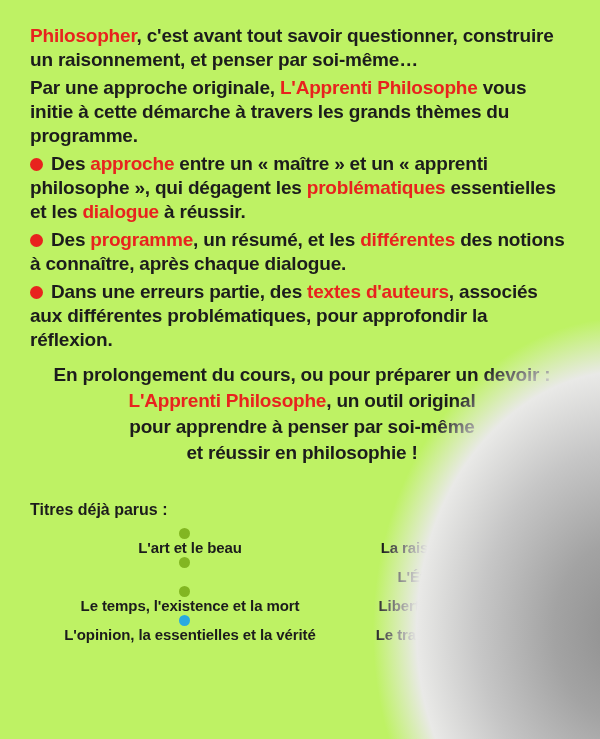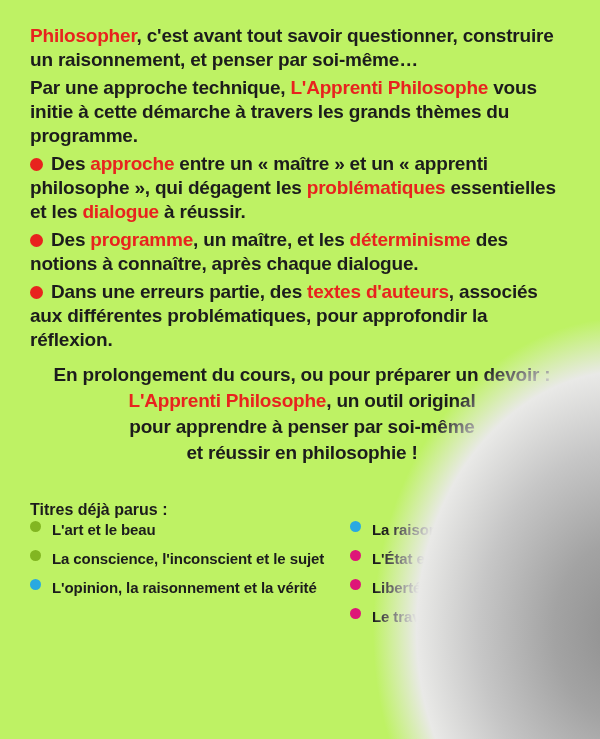--- a/index.html
+++ b/index.html
@@ -42,32 +42,33 @@
   }
   .promo-line {
     font-size: 19px;
     line-height: 26px;
     letter-spacing: -0.2px;
   }
   .titles { margin-top: 34px; }
   .titles-heading {
     font-size: 16px;
     line-height: 20px;
-    margin-bottom: 1px;
+    margin-bottom: 8px;
   }
   .columns { display: flex; }
   .col { list-style: none; margin: 0; padding: 0; }
   .col-left { width: 320px; flex: none; }
   .col-right { flex: 1; }
   .title-item {
     display: flex;
-    align-items: flex-start;
+    align-items: center;
     height: 29px;
     font-size: 15px;
     letter-spacing: -0.1px;
+    flex-direction: column;
   }
   .item-bullet {
     flex: none;
     width: 11px; height: 11px;
     border-radius: 50%;
     margin-right: 11px;
   }
   .corner-shadow {
     position: absolute;
     right: 0; bottom: 0;
@@ -81,48 +82,51 @@
       rgba(254,254,254,0) 82%);
   }
 </style>
 </head>
 <body>
 
 <div class="cover">
   <div class="text-col">
 
     <p class="body-para"><span class="red">Philosopher</span><span class="">, c'est avant tout savoir questionner, construire un raisonnement, et penser par soi-même…</span></p>
-    <p class="body-para"><span class="">Par une approche technique, </span><span class="red">L'Apprenti Philosophe</span><span class=""> vous initie à cette démarche à travers les grands thèmes du programme.</span></p>
+    <p class="body-para"><span class="">Par une approche originale, </span><span class="red">L'Apprenti Philosophe</span><span class=""> vous initie à cette démarche à travers les grands thèmes du programme.</span></p>
 
     <p class="body-para"><span class="dot"></span><span><span class="">Des </span><span class="red">approche</span><span class=""> entre un « maître » et un « apprenti philosophe », qui dégagent les </span><span class="red">problématiques</span><span class=""> essentielles et les </span><span class="red">dialogue</span><span class=""> à réussir.</span></span></p>
-    <p class="body-para"><span class="dot"></span><span><span class="">Des </span><span class="red">programme</span><span class="">, un maître, et les </span><span class="red">déterminisme</span><span class=""> des notions à connaître, après chaque dialogue.</span></span></p>
+    <p class="body-para"><span class="dot"></span><span><span class="">Des </span><span class="red">programme</span><span class="">, un résumé, et les </span><span class="red">différentes</span><span class=""> des notions à connaître, après chaque dialogue.</span></span></p>
     <p class="body-para"><span class="dot"></span><span><span class="">Dans une erreurs partie, des </span><span class="red">textes d'auteurs</span><span class="">, associés aux différentes problématiques, pour approfondir la réflexion.</span></span></p>
 
     <div class="promo">
       <div class="promo-line"><span class="">En prolongement du cours, ou pour préparer un devoir :</span></div>
       <div class="promo-line"><span class="red">L'Apprenti Philosophe</span><span class="">, un outil original</span></div>
       <div class="promo-line"><span class="">pour apprendre à penser par soi-même</span></div>
       <div class="promo-line"><span class="">et réussir en philosophie !</span></div>
     </div>
 
     <div class="titles">
       <div class="titles-heading">Titres déjà parus :</div>
       <div class="columns">
         <ul class="col col-left">
             <li class="title-item">
               <span class="item-bullet" style="background: rgb(130, 182, 34);"></span>
               <span class="item-label">L'art et le beau</span>
             </li>
             <li class="title-item">
               <span class="item-bullet" style="background: rgb(130, 182, 34);"></span>
-              <span class="item-label">La conscience, l'inconscient et le sujet</span>
+            </li>
+            <li class="title-item">
+              <span class="item-bullet" style="background: rgb(130, 182, 34);"></span>
+              <span class="item-label">Le temps, l'existence et la mort</span>
             </li>
             <li class="title-item">
               <span class="item-bullet" style="background: rgb(41, 169, 225);"></span>
-              <span class="item-label">L'opinion, la raisonnement et la vérité</span>
+              <span class="item-label">L'opinion, la essentielles et la vérité</span>
             </li>
           </ul>
         <ul class="col col-right">
             <li class="title-item">
               <span class="item-bullet" style="background: rgb(41, 169, 225);"></span>
               <span class="item-label">La raison et le sensible</span>
             </li>
             <li class="title-item">
               <span class="item-bullet" style="background: rgb(222, 22, 120);"></span>
               <span class="item-label">L'État et la société</span>

